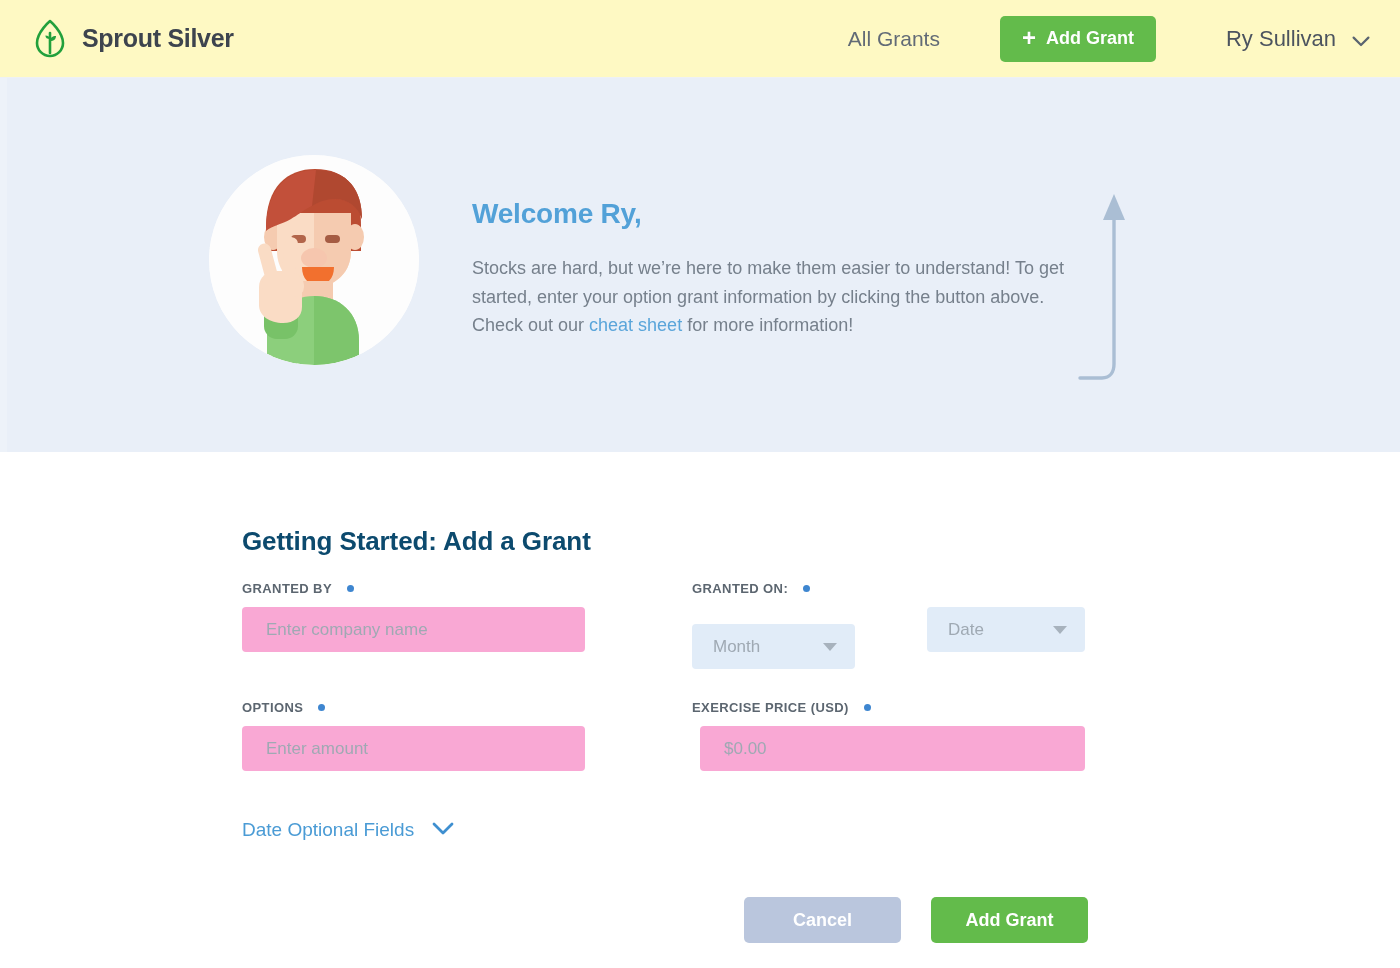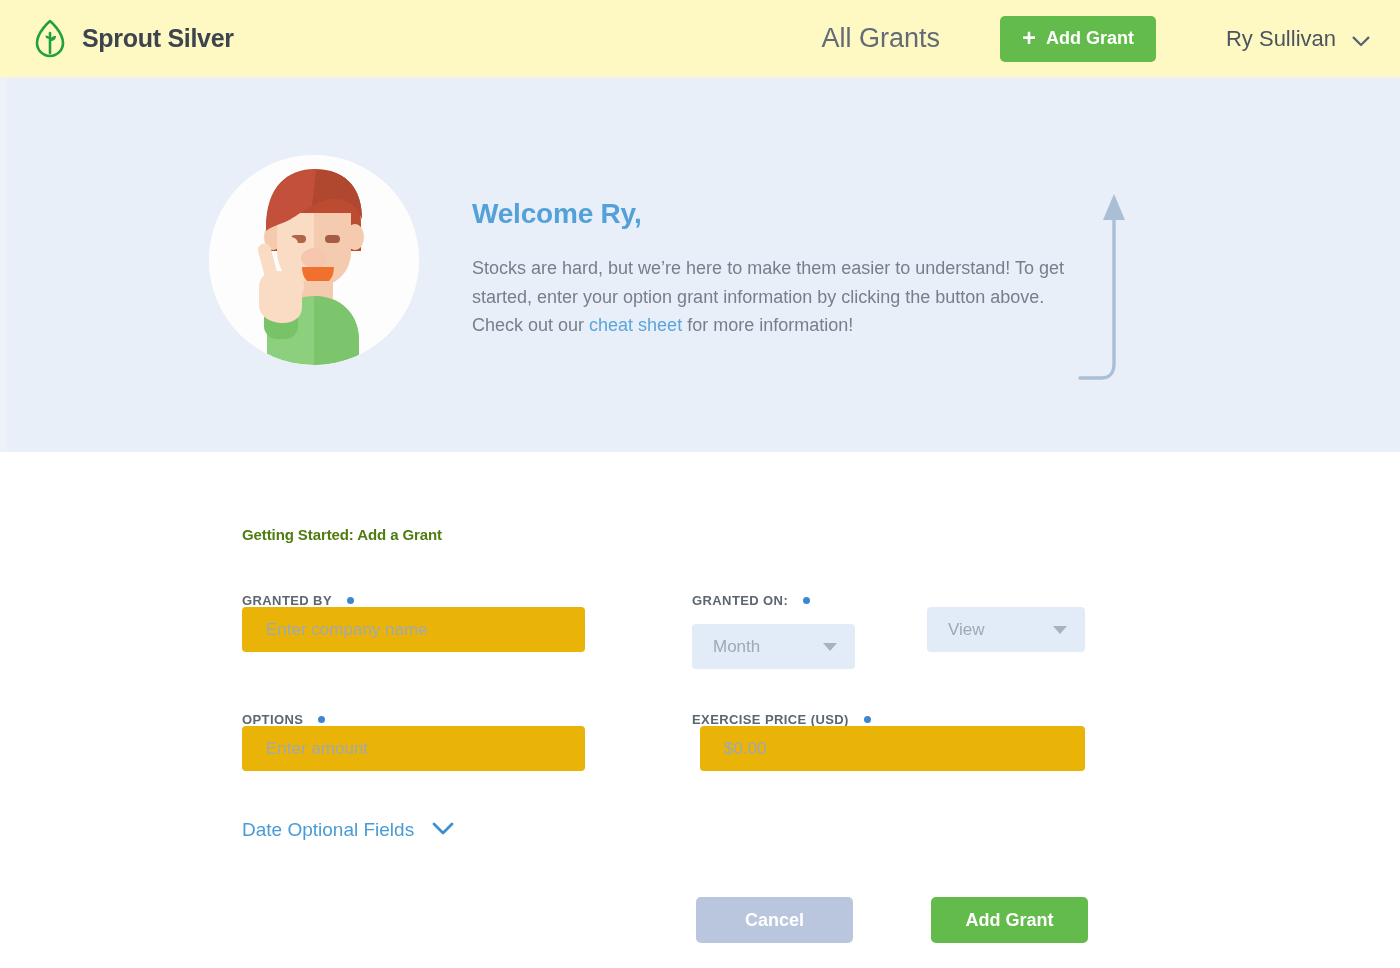--- a/index.html
+++ b/index.html
@@ -62,21 +62,21 @@
 
   .header-right {
     margin-left: auto;
     display: flex;
     align-items: center;
     margin-right: 30px;
     gap: 0;
   }
 
   .nav-link {
-    font-size: 27px;
+    font-size: 21px;
     color: #626b76;
     text-decoration: none;
     white-space: nowrap;
     margin-right: 60px;
   }
 
   .add-grant-btn {
     background: #63bb4b;
     border: none;
     border-radius: 5px;
@@ -197,50 +197,49 @@
     top: 452px; left: 0;
     width: 1400px;
     height: 516px;
     background: #ffffff;
   }
 
   .form-title {
     position: absolute;
     left: 242px;
     top: 74px;
-    font-size: 15px;
-    font-weight: bold;
-    color: #4d7c0f;
+    font-size: 26px;
+    font-weight: bold;
+    color: #0c4a6e;
     letter-spacing: -0.1px;
     text-align: center;
   }
 
   .field-label {
     font-size: 13px;
     font-weight: bold;
     color: #5c6670;
     letter-spacing: 0.4px;
     display: flex;
     align-items: center;
     gap: 15px;
     white-space: nowrap;
-    margin-top: 12px;
   }
 
   .req-dot {
     display: inline-block;
     width: 7px;
     height: 7px;
     border-radius: 50%;
     background: #3e86d0;
     flex: 0 0 auto;
   }
 
   .input-box {
-    background: #eab308;
+    background: #f9a8d4;
     border: none;
     border-radius: 4px;
     height: 45px;
     width: 100%;
     font-family: inherit;
     font-size: 17px;
     color: #5c6670;
     padding: 0 24px;
     outline: none;
     display: block;
@@ -317,21 +316,20 @@
   .btn {
     border: none;
     border-radius: 5px;
     height: 46px;
     font-family: inherit;
     font-size: 18px;
     font-weight: bold;
     color: #ffffff;
     cursor: pointer;
     white-space: nowrap;
-    margin-left: 48px;
   }
 
   .btn-cancel { background: #bac6dd; width: 157px; }
   .btn-submit { background: #63bb4b; width: 157px; }
 </style>
 </head>
 <body>
 
 <div class="page">
 
@@ -451,21 +449,21 @@
       <span class="req-dot"></span>
     </div>
     <div class="f-month">
       <div class="select-box">
         <span class="select-value">Month</span>
         <span class="caret"></span>
       </div>
     </div>
     <div class="f-date">
       <div class="select-box">
-        <span class="select-value">View</span>
+        <span class="select-value">Date</span>
         <span class="caret"></span>
       </div>
     </div>
 
     <div class="field-label f-options-label">
       <span>OPTIONS</span>
       <span class="req-dot"></span>
     </div>
     <div class="f-options">
       <input class="input-box" type="text" placeholder="Enter amount" style="">

